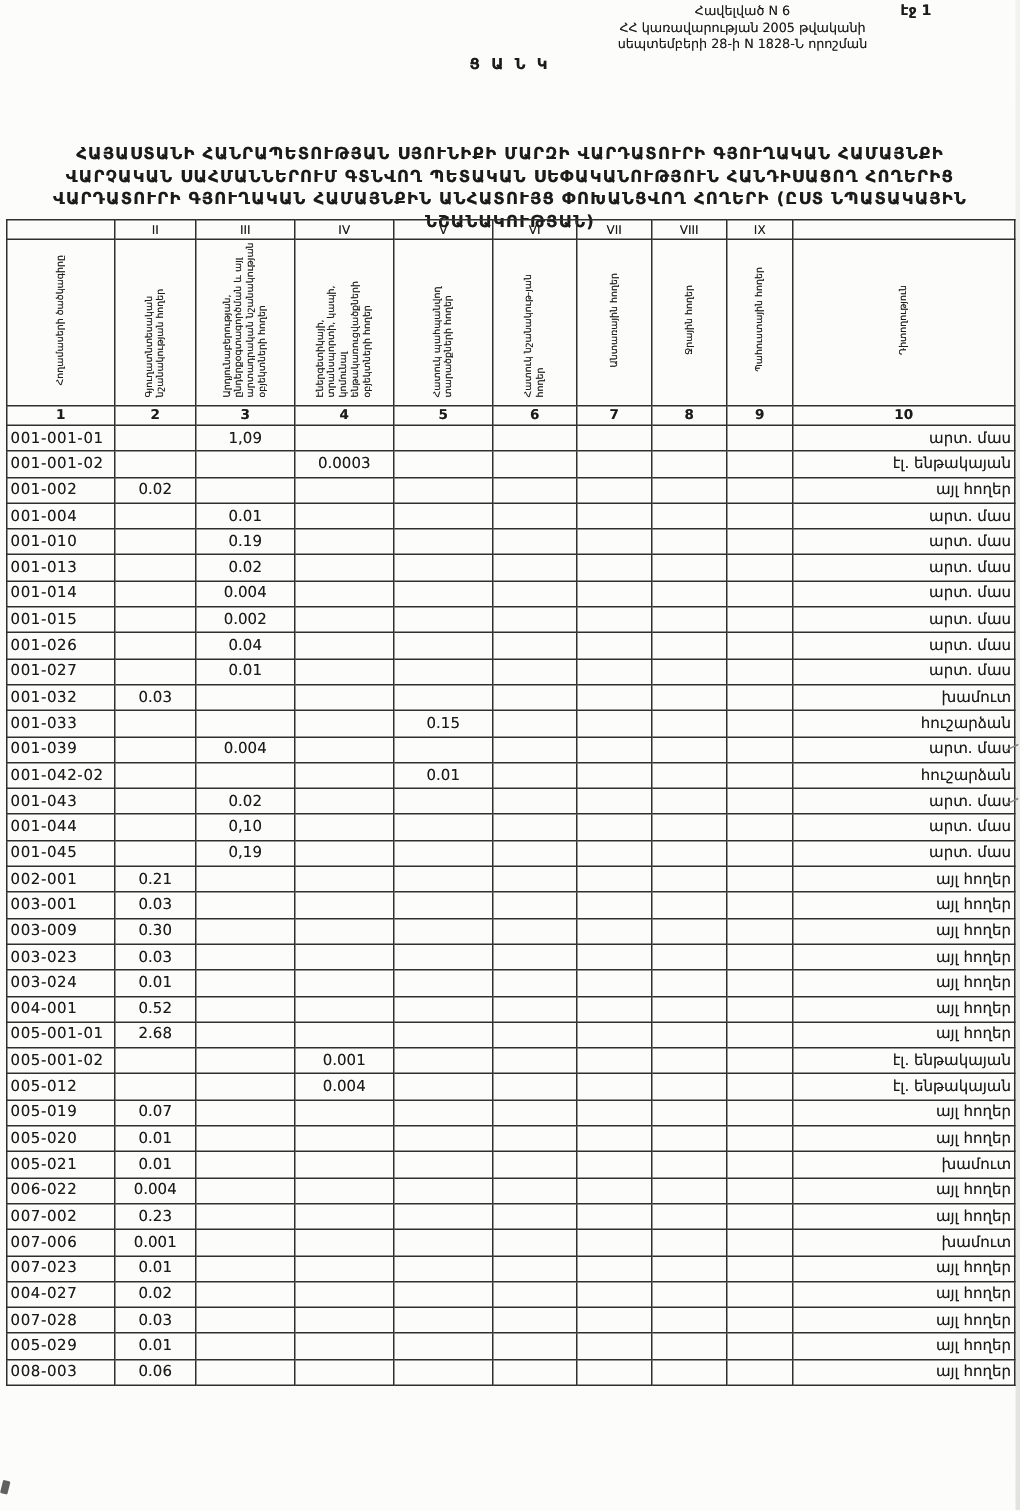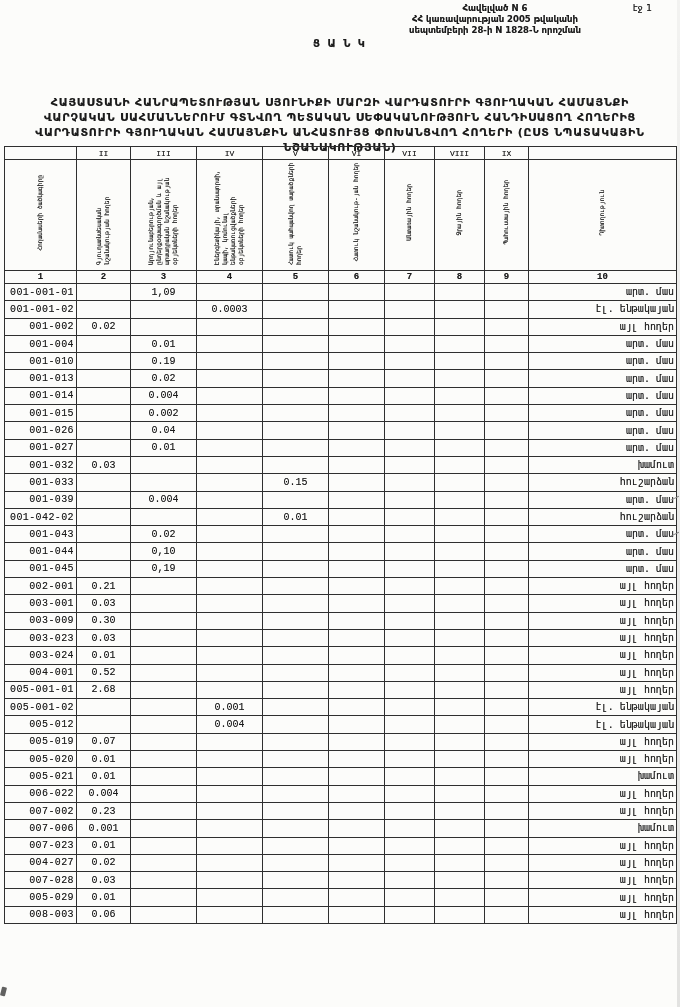--- a/index.html
+++ b/index.html
@@ -6,65 +6,64 @@
   .page {
     position:relative;
     width:680px; height:1007px;
     background:#fcfcfa;
     font-family:"DejaVu Sans", sans-serif;
     color:#1b1b1b;
     overflow:hidden;
     text-shadow:0 0 0.4px rgba(0,0,0,0.45);
   }
   .pagenum {
-    position:absolute; top:2px; right:28px;
-    font-size:9.5px; font-weight:400;
+    position:absolute; top:2px; right:59px;
+    font-size:9.5px; font-weight:700;
   }
   .appendix {
     position:absolute; top:3px; left:320px; width:350px;
-    text-align:center; font-size:8.5px; font-weight:700; line-height:1.3;
+    text-align:center; font-size:8.5px; font-weight:400; line-height:1.3;
   }
   .list-title {
     position:absolute; top:38px; left:0; width:100%;
     text-align:center; font-size:10px; font-weight:700; letter-spacing:2px;
   }
   .subtitle {
     position:absolute; top:56px; left:0; width:100%;
     text-align:center; font-weight:700; font-size:11px; line-height:1.35;
     letter-spacing:0.8px;
     margin-top:40px;
   }
   .subtitle div { white-space:nowrap; }
 
   table.grid {
     position:absolute; top:146px; left:4px;
     width:672px; table-layout:fixed; border-collapse:collapse;
     border:1.5px solid #222;
-    font-family:Liberation Mono, monospace;
   }
   table.grid th, table.grid td {
     border:1px solid #2f2f2f;
     padding:0 2px;
     overflow:hidden;
     white-space:nowrap;
   }
   th.roman { height:12px; font-size:8px; font-weight:400; text-align:center; }
   th.rot   { height:110px; vertical-align:middle; text-align:center; padding:2px 1px; font-weight:400; }
   th.num   { height:12px; font-size:9px; font-weight:700; text-align:center; }
   .vtext {
     display:inline-block;
     writing-mode:vertical-rl;
     transform:rotate(180deg);
     font-size:6.3px; line-height:1.25;
     max-height:104px;
     white-space:normal;
     text-align:left;
   }
   tbody tr { height:17.3px; }
-  td.code { font-size:10px; text-align:right; letter-spacing:0.4px; }
+  td.code { font-size:10px; text-align:left; letter-spacing:0.4px; }
   td.val  { font-size:10px; text-align:center; }
   td.note { font-size:10px; text-align:right; }
 
   .margin-mark {
     position:absolute; right:2px; width:9px; height:6px;
     border-bottom:1.5px solid #8a8a8a;
     transform:rotate(-25deg);
   }
   .margin-mark.m1 { top:492px; }
   .margin-mark.m2 { top:528px; }

